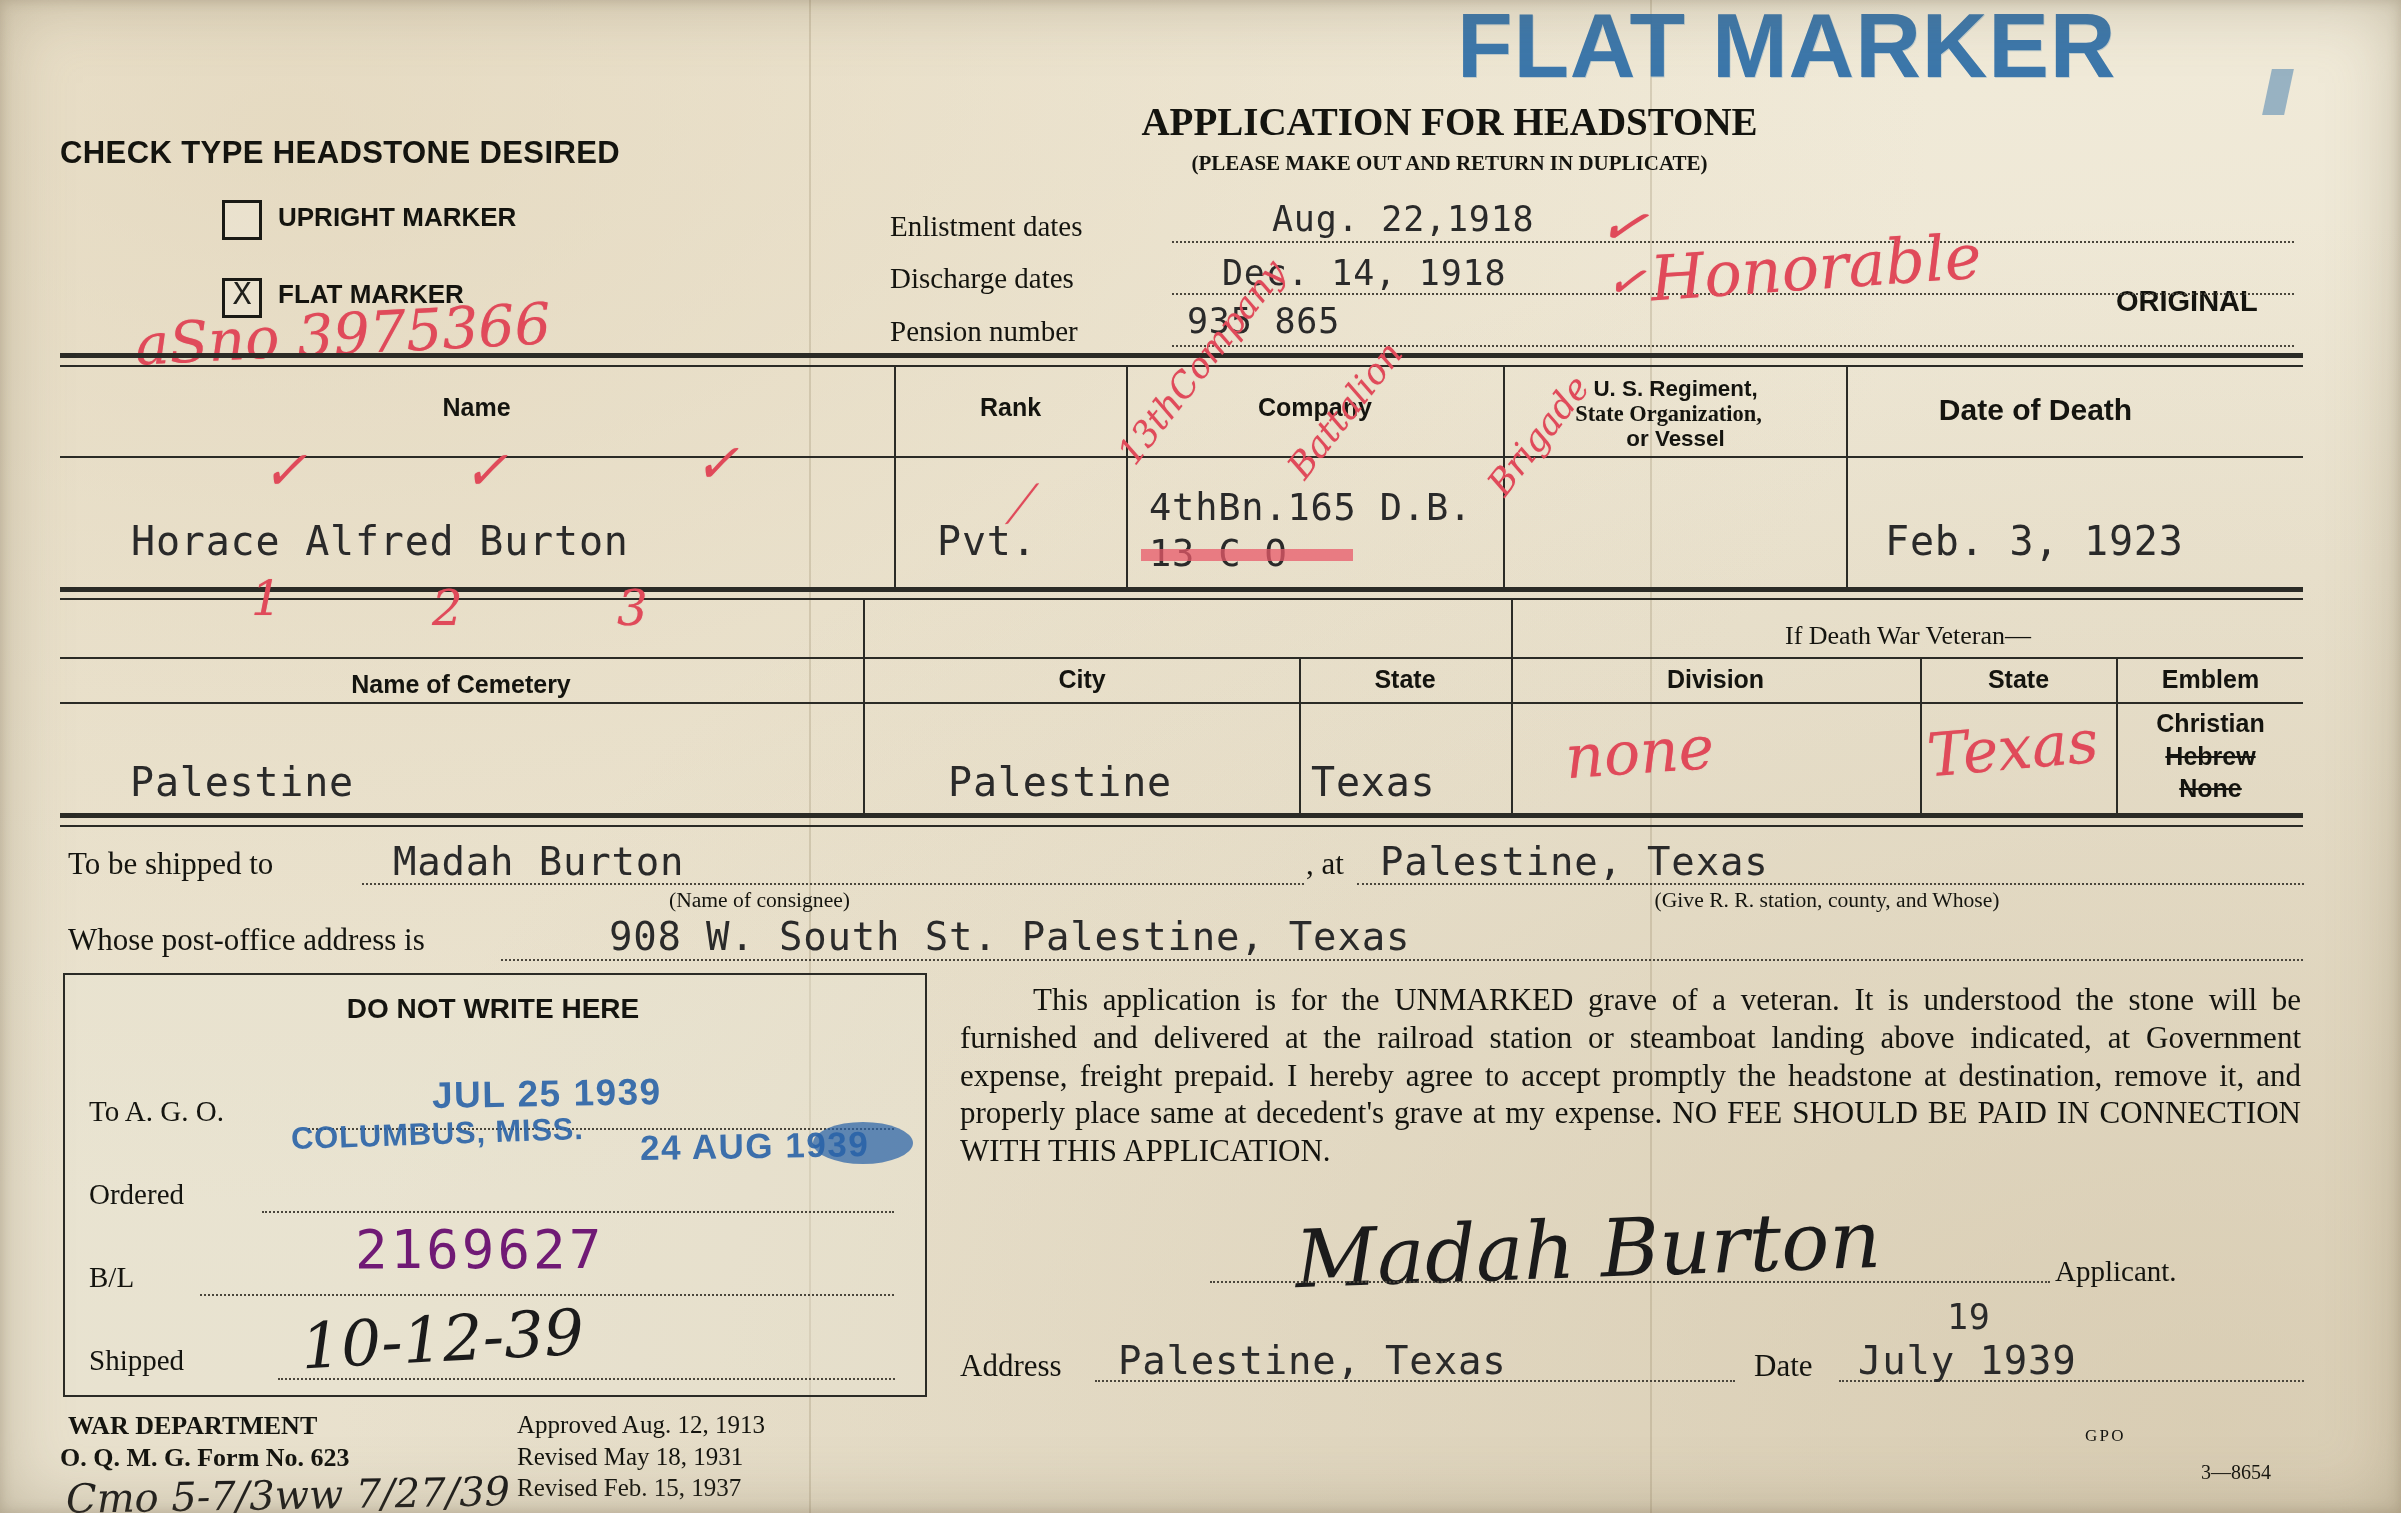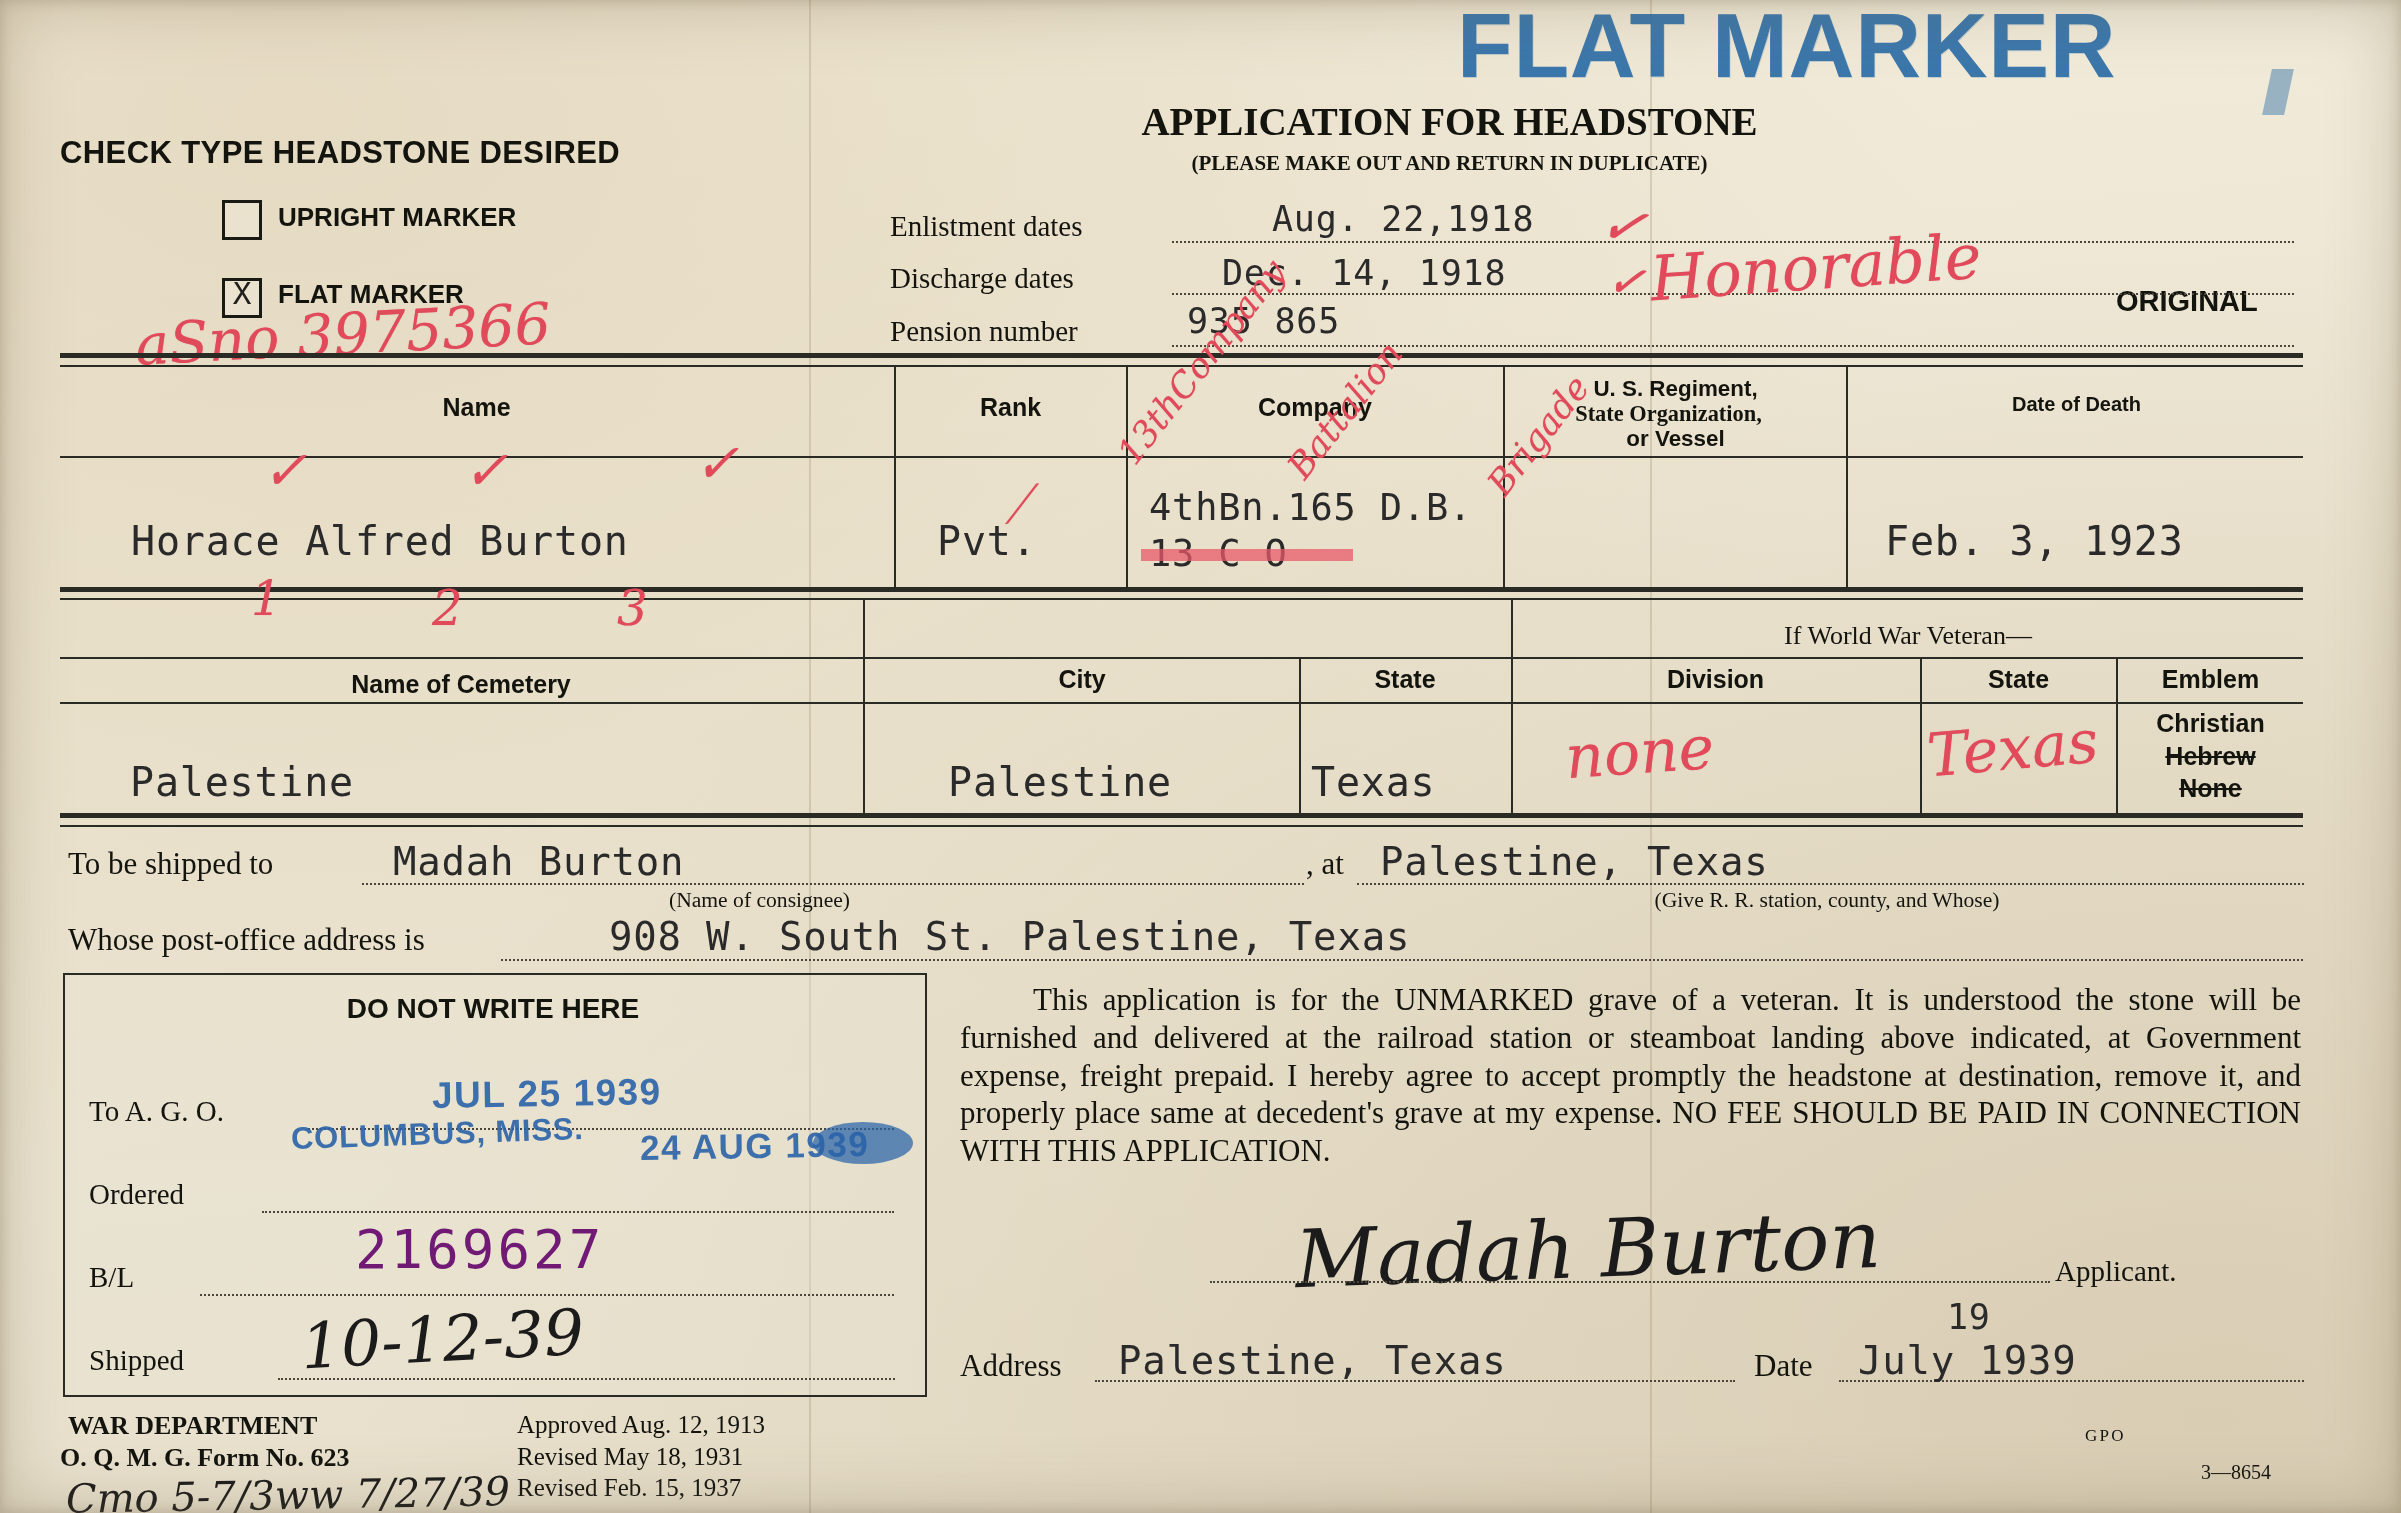--- a/index.html
+++ b/index.html
@@ -164,21 +164,21 @@
   <div class="abs rule" style="left:1126px; top:365px; width:2.3px; height:222px;"></div>
   <div class="abs rule" style="left:1503px; top:365px; width:2.3px; height:222px;"></div>
   <div class="abs rule" style="left:1846px; top:365px; width:2.3px; height:222px;"></div>
 
   <div class="abs pr center" style="left:60px; top:393px; width:833px; font-size:25px; font-family:'Liberation Sans', sans-serif;">Name</div>
   <div class="abs pr center" style="left:897px; top:393px; width:227px; font-size:25px; font-family:'Liberation Sans', sans-serif;">Rank</div>
   <div class="abs pr center" style="left:1128px; top:393px; width:374px; font-size:25px; font-family:'Liberation Sans', sans-serif;">Company</div>
   <div class="abs pr center" style="left:1506px; top:376px; width:339px; font-size:22.4px; font-family:'Liberation Sans', sans-serif;">U. S. Regiment,</div>
   <div class="abs pr center" style="left:1506px; top:401px; width:325px; font-size:22.4px; font-family:Liberation Serif, serif;">State Organization,</div>
   <div class="abs pr center" style="left:1506px; top:426px; width:339px; font-size:22.4px; font-family:'Liberation Sans', sans-serif;">or Vessel</div>
-  <div class="abs pr center" style="left:1849px; top:393px; width:455px; font-size:20px; font-family:'Liberation Sans', sans-serif;">Date of Death</div>
+  <div class="abs pr center" style="left:1808px; top:393px; width:455px; font-size:30px; font-family:'Liberation Sans', sans-serif;">Date of Death</div>
 
   <div class="abs tw" style="left:131px; top:518px; font-size:40px;">Horace Alfred Burton</div>
   <div class="abs tw" style="left:937px; top:518px; font-size:40px;">Pvt.</div>
   <div class="abs tw" style="left:1149px; top:532px; font-size:37px;">13 C O</div>
   <div class="abs tw" style="left:1149px; top:486px; font-size:37px;">4thBn.165 D.B.</div>
   <div class="abs tw" style="left:1885px; top:518px; font-size:40px;">Feb. 3, 1923</div>
 
   <div class="abs" style="left:1141px; top:549px; width:212px; height:12.3px; background:#e8596a; opacity:0.75;"></div>
 
   <div class="abs red-ink" style="left:1141px; top:432px; font-size:35px; transform:rotate(-52deg); transform-origin:left bottom;">13thCompany</div>
@@ -200,21 +200,21 @@
 
   <div class="abs rule" style="left:863px; top:598px; width:2.3px; height:215px;"></div>
   <div class="abs rule" style="left:1299px; top:657px; width:2.3px; height:156px;"></div>
   <div class="abs rule" style="left:1511px; top:598px; width:2.3px; height:215px;"></div>
   <div class="abs rule" style="left:1920px; top:657px; width:2.3px; height:156px;"></div>
   <div class="abs rule" style="left:2116px; top:657px; width:2.3px; height:156px;"></div>
 
   <div class="abs pr center" style="left:60px; top:626px; width:802px; font-size:25px; font-family:'Liberation Sans', sans-serif;margin-top:44px;">Name of Cemetery</div>
   <div class="abs pr center" style="left:866px; top:665px; width:432px; font-size:25px; font-family:'Liberation Sans', sans-serif;">City</div>
   <div class="abs pr center" style="left:1301px; top:665px; width:208px; font-size:25px; font-family:'Liberation Sans', sans-serif;">State</div>
-  <div class="abs prn center" style="left:1513px; top:621px; width:790px; font-size:26px;">If World War Veteran—</div>
+  <div class="abs prn center" style="left:1513px; top:621px; width:790px; font-size:26px;">If Death War Veteran—</div>
   <div class="abs pr center" style="left:1513px; top:665px; width:405px; font-size:25px; font-family:'Liberation Sans', sans-serif;">Division</div>
   <div class="abs pr center" style="left:1922px; top:665px; width:193px; font-size:25px; font-family:'Liberation Sans', sans-serif;">State</div>
   <div class="abs pr center" style="left:2118px; top:665px; width:185px; font-size:25px; font-family:'Liberation Sans', sans-serif;">Emblem</div>
 
   <div class="abs tw" style="left:130px; top:759px; font-size:40px;">Palestine</div>
   <div class="abs tw" style="left:948px; top:759px; font-size:40px;">Palestine</div>
   <div class="abs tw" style="left:1311px; top:759px; font-size:40px;">Texas</div>
 
   <div class="abs red-ink" style="left:1565px; top:717px; font-size:60px; transform:rotate(-4deg);">none</div>
   <div class="abs red-ink" style="left:1927px; top:713px; font-size:60px; transform:rotate(-5deg);">Texas</div>

